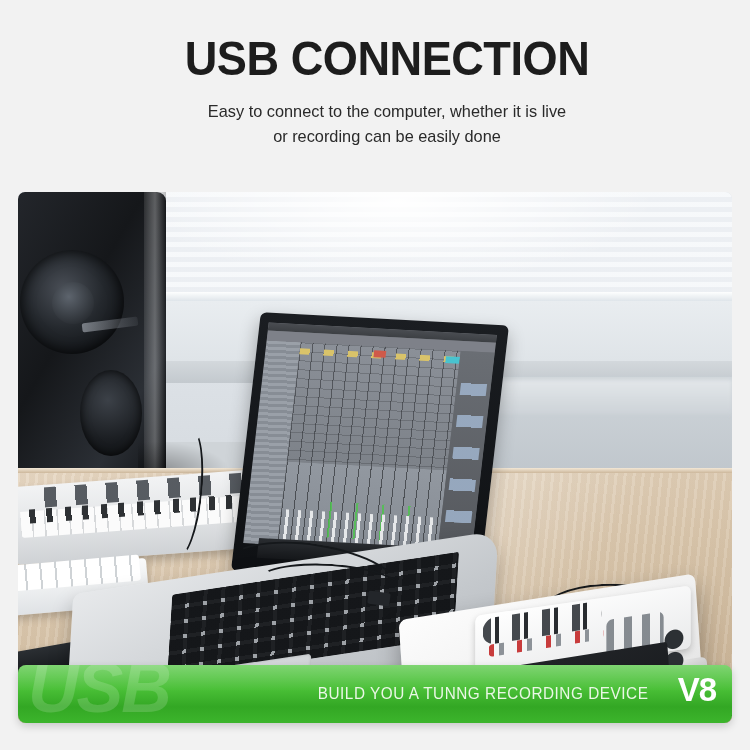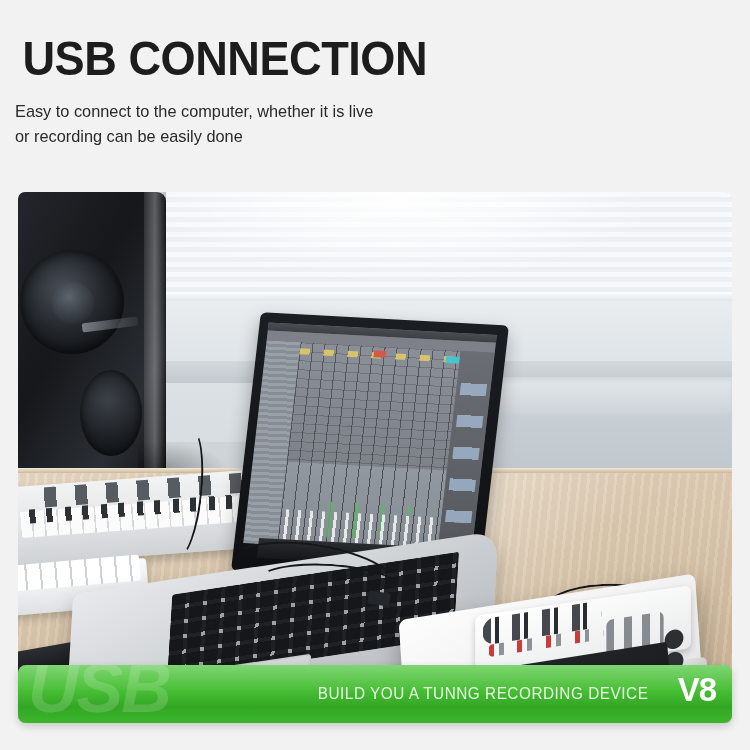--- a/index.html
+++ b/index.html
@@ -5,21 +5,21 @@
 <style>
   * { margin:0; padding:0; box-sizing:border-box; }
   html,body{
     width:750px; height:750px; overflow:hidden;
     background:#f2f2f2;
     font-family:"Liberation Sans","DejaVu Sans",sans-serif;
   }
   .page{ position:relative; width:750px; height:750px; background:#f2f2f2; }
 
   
-  .header{ position:absolute; top:0; left:0; width:654px; height:192px; }
+  .header{ position:absolute; top:0; left:12px; width:654px; height:192px; text-align:center; }
   .title{
     position:absolute; top:31px; left:0; width:750px;
     font-size:48px; font-weight:bold; letter-spacing:-0.5px;
     color:#1d1d1d; line-height:1.15; white-space:nowrap;
     transform:scaleX(0.94); transform-origin:center top;
   }
   .subtitle{
     position:absolute; top:100px; left:0; width:750px;
     font-size:17px; color:#2a2a2a; line-height:1.45;
     transform:scaleX(0.96); transform-origin:center top;

